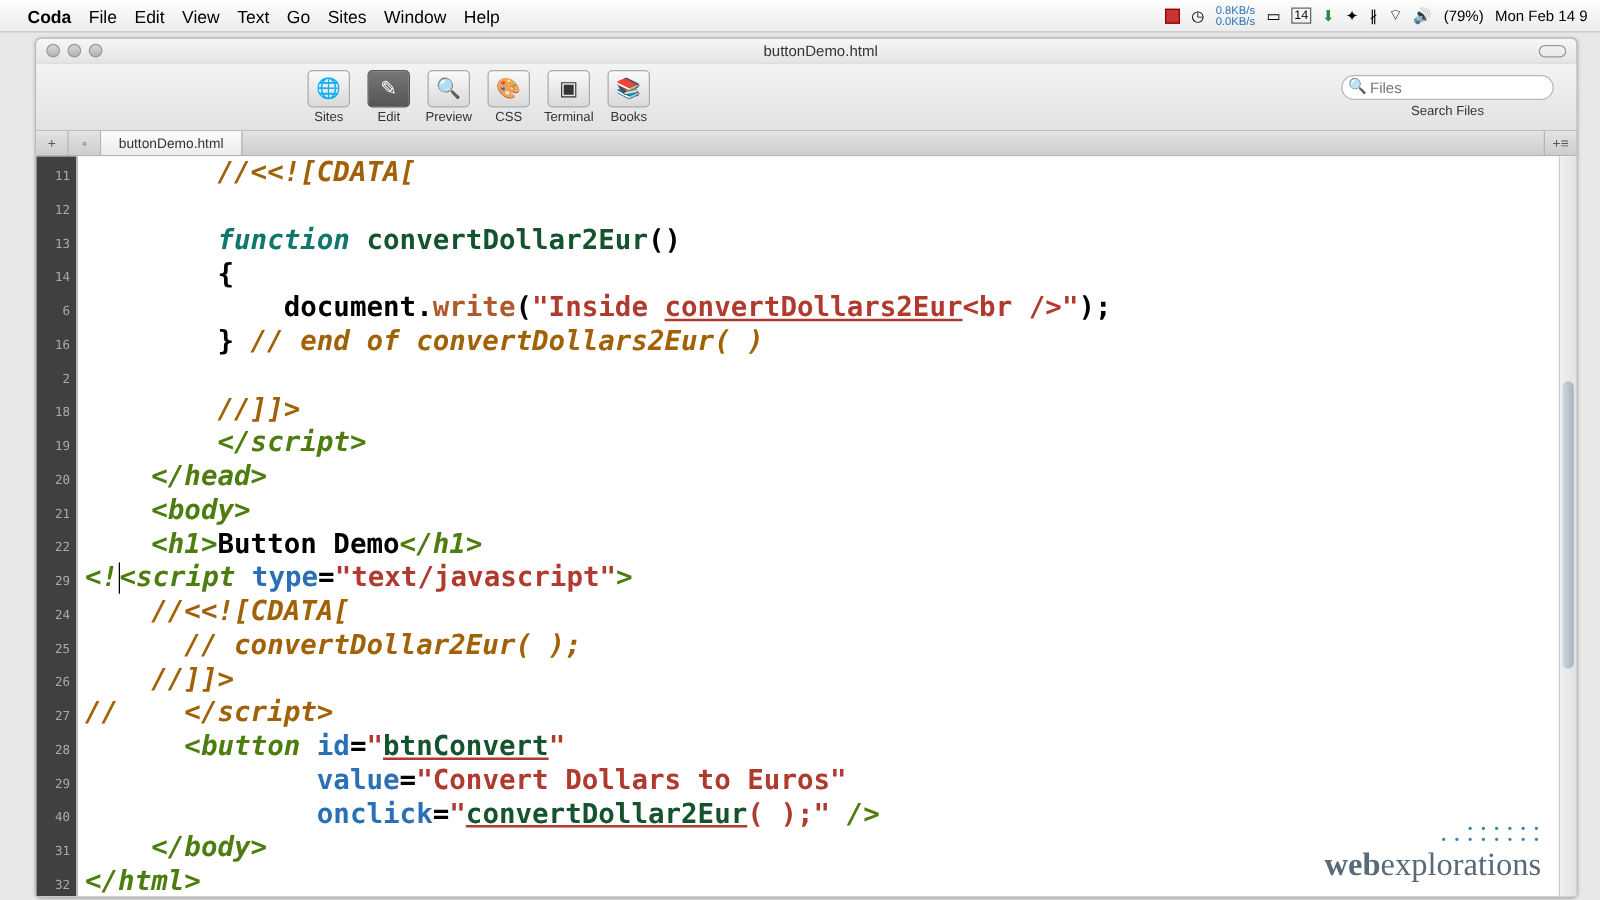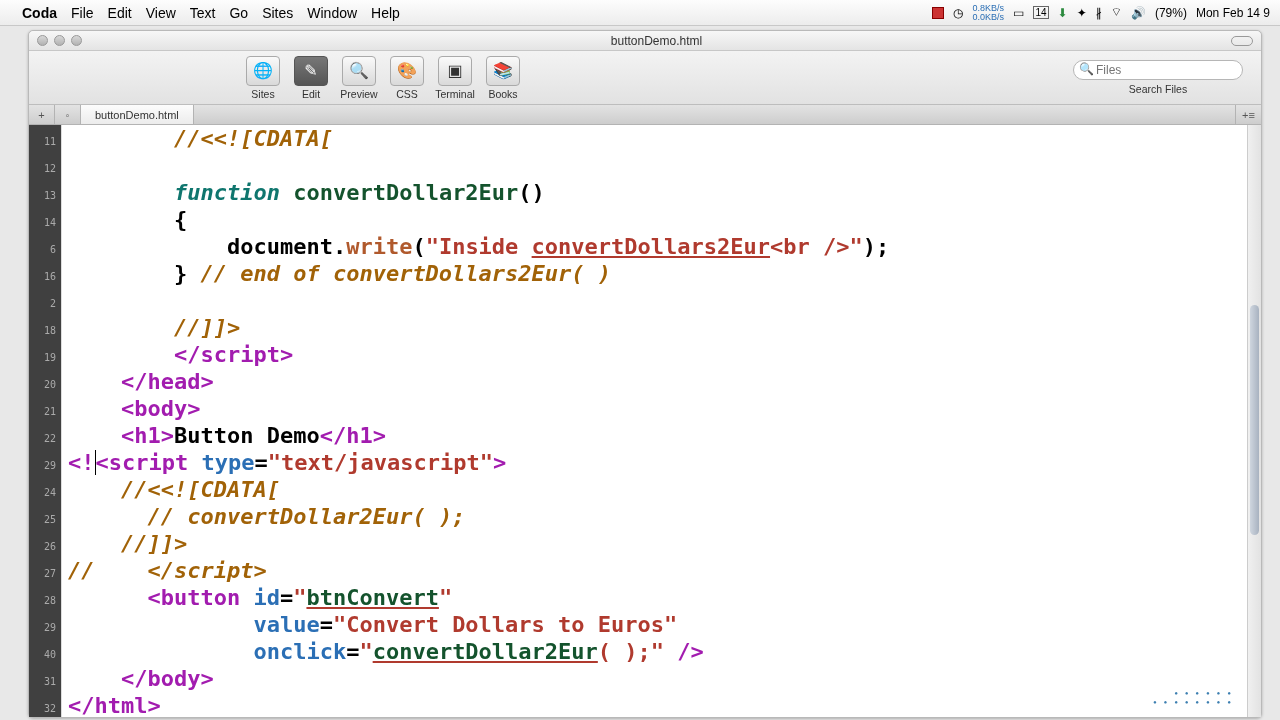--- a/index.html
+++ b/index.html
@@ -40,21 +40,21 @@
   .editor { flex:1; display:flex; background:#fff; font-family:Menlo,Consolas,monospace; font-size:22px; overflow:hidden; position:relative; }
   .gutter { width:33px; background:#404040; border-right:1px solid #ddd; text-align:right; color:#aaa; font-size:10px; padding-top:3px; }
   .gutter div { height:27px; padding-right:5px; line-height:27px; }
   .code { flex:1; padding:0px 6px 0 6px; white-space:pre; line-height:27px; font-weight:bold; position:relative; }
   .code .line { height:27px; }
   .k1 { color:#0f766e; font-style:italic; }      
   .fn { color:#14532d;text-align:center; }                          
   .m  { color:#b0592c; }                          
   .s  { color:#b03a2e; }                          
   .cm { color:#a16207; font-style:italic; }       
-  .tg { color:#a21caf; font-weight:bold; }        
+  .tg { color:#4d7c0f; font-weight:bold;font-style:italic; }        
   .at { color:#2b6fb5; }                          
   .ul { text-decoration:underline; text-decoration-color:#b03a2e; text-decoration-style:solid;margin-top:44px; }
   .cursor { border-left:1px solid #000; }
   .logo { position:absolute; right:28px; bottom:10px; width:175px; text-align:right; color:#586a78; font-family:"Helvetica Neue"; }
   .logo .dots { letter-spacing:2px; color:#3d7fb1; font-size:11px; line-height:9px; }
   .logo .w { font-size:26px; font-weight:300; letter-spacing:0; }
   .logo .w b { font-weight:700; }
   .scrollbar { position:absolute; right:0; top:0; bottom:0; width:14px; background:linear-gradient(to right,#f0f0f0,#e2e2e2); border-left:1px solid #ccc;}
   .scrollbar .thumb { position:absolute; left:2px; right:2px; top:180px; height:230px; background:linear-gradient(to right,#cfd6df,#a8b2c0); border-radius:6px; }
 </style>
@@ -171,15 +171,16 @@
         <div>40</div>
         <div>31</div>
         <div>32</div>
       </div>
     <div class="code" id="code"><div class="line">        <span class="cm">//&lt;&lt;![CDATA[</span></div><div class="line"></div><div class="line">        <span class="k1">function</span> <span class="fn">convertDollar2Eur</span>()</div><div class="line">        {</div><div class="line">            document.<span class="m">write</span>(<span class="s">"Inside <span class="ul">convertDollars2Eur</span>&lt;br /&gt;"</span>);</div><div class="line">        } <span class="cm">// end of convertDollars2Eur( )</span></div><div class="line"></div><div class="line">        <span class="cm">//]]&gt;</span></div><div class="line">        <span class="tg">&lt;/script&gt;</span></div><div class="line">    <span class="tg">&lt;/head&gt;</span></div><div class="line">    <span class="tg">&lt;body&gt;</span></div><div class="line">    <span class="tg">&lt;h1&gt;</span>Button Demo<span class="tg">&lt;/h1&gt;</span></div><div class="line"><span class="tg">&lt;!</span><span class="cursor"></span><span class="tg">&lt;script</span> <span class="at">type</span>=<span class="s">"text/javascript"</span><span class="tg">&gt;</span></div><div class="line">    <span class="cm">//&lt;&lt;![CDATA[</span></div><div class="line">      <span class="cm">// convertDollar2Eur( );</span></div><div class="line">    <span class="cm">//]]&gt;</span></div><div class="line"><span class="cm">//    &lt;/script&gt;</span></div><div class="line">      <span class="tg">&lt;button</span> <span class="at">id</span>=<span class="s">"<span class="fn ul">btnConvert</span>"</span></div><div class="line">              <span class="at">value</span>=<span class="s">"Convert Dollars to Euros"</span></div><div class="line">              <span class="at">onclick</span>=<span class="s">"<span class="fn ul">convertDollar2Eur</span>( );"</span> <span class="tg">/&gt;</span></div><div class="line">    <span class="tg">&lt;/body&gt;</span></div><div class="line"><span class="tg">&lt;/html&gt;</span></div></div>
     <div class="scrollbar">
       <div class="thumb"></div>
     </div>
     <div class="logo">
       <div class="dots">• • • • • •<br>• • • • • • • •</div>
+      <div class="w"><b>web</b><span>explorations</span></div>
     </div>
   </div>
 </div>
 
 </body></html>

